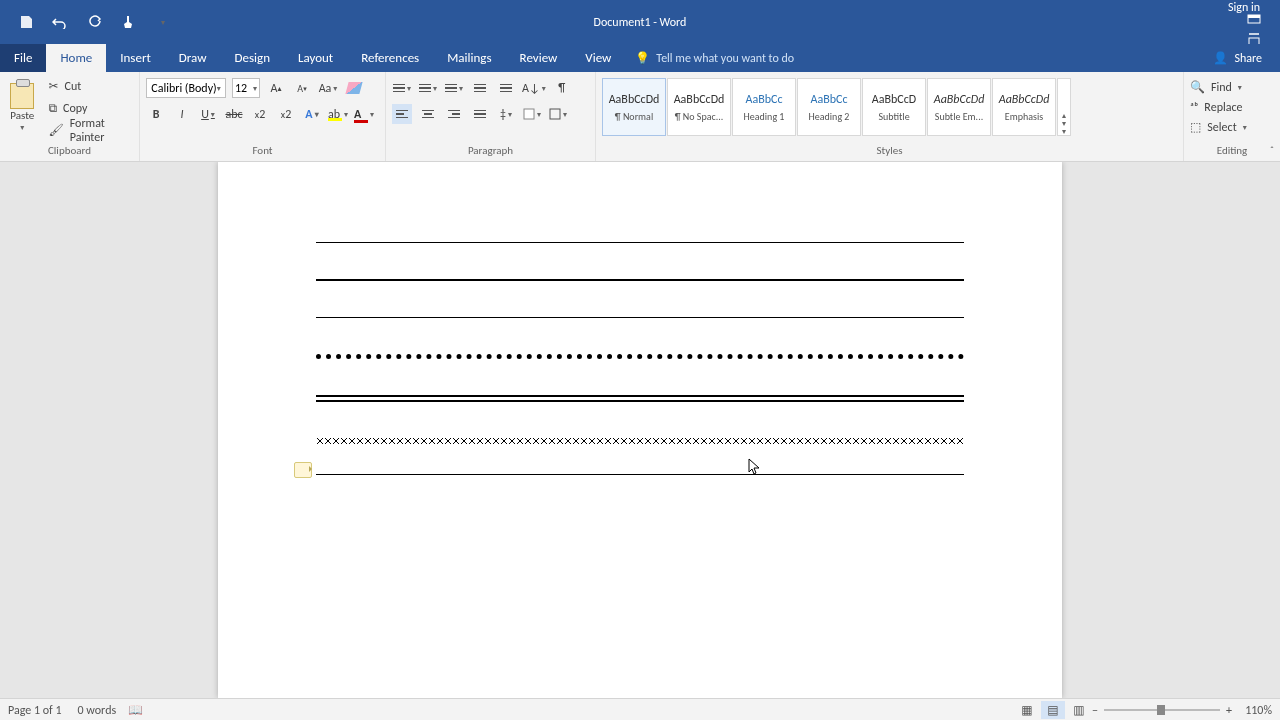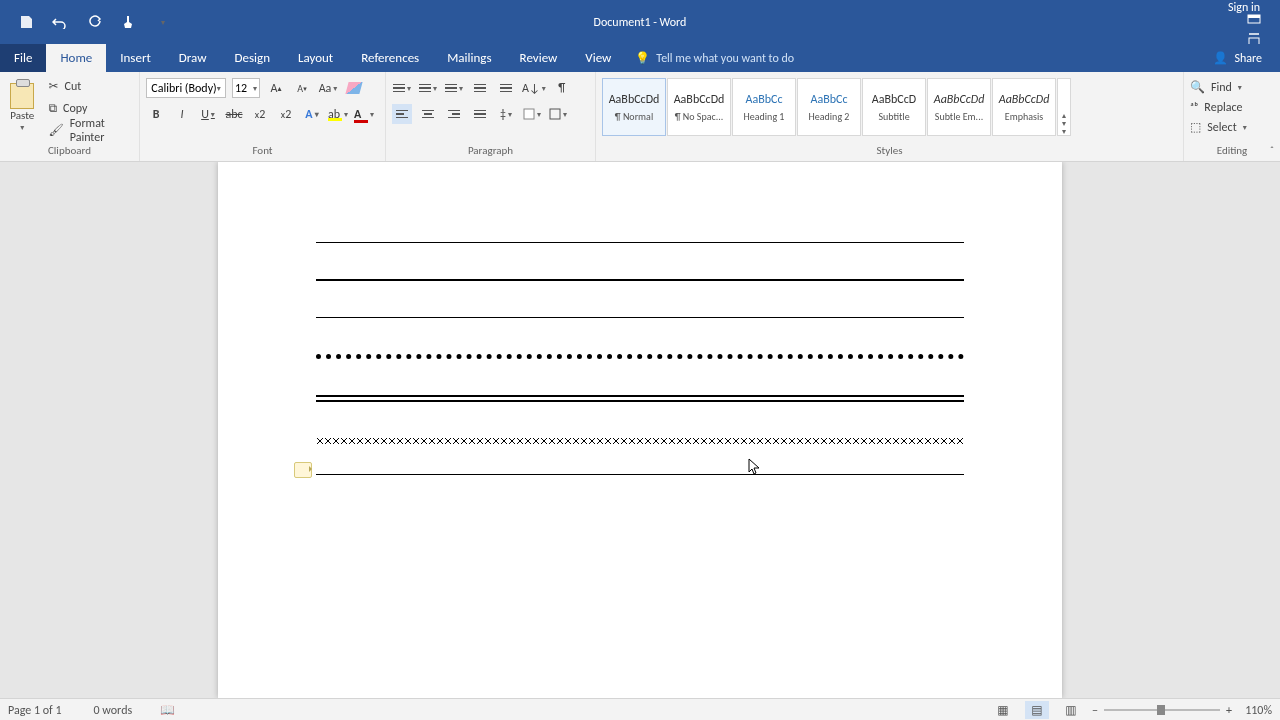--- a/index.html
+++ b/index.html
@@ -93,21 +93,21 @@
   linear-gradient(45deg,  transparent 45%, #000 45%, #000 55%, transparent 55%);
   background-size:8px 6px; background-repeat:repeat-x; margin-bottom:30px; }
 .caret-line { border-bottom:1px solid #000; height:0; }
 .autotag { position:absolute; left:76px; top:300px; width:18px; height:16px; background:#fff6d8; border:1px solid #d8c97a; border-radius:2px; }
 .autotag::after{content:"";position:absolute;right:-4px;top:3px;border:3px solid transparent;border-left-color:#b8a858}
 
 .cursor-pointer { position:absolute; left:530px; top:296px; }
 .cursor-pointer svg{display:block}
 
 
-.statusbar { position:absolute; bottom:0; left:0; right:0; height:22px; background:#f3f3f3; border-top:1px solid #d4d4d4; display:flex; align-items:center; font-size:11px; color:#555; padding:0 8px;gap:8px; }
+.statusbar { position:absolute; bottom:0; left:0; right:0; height:22px; background:#f3f3f3; border-top:1px solid #d4d4d4; display:flex; align-items:center; font-size:11px; color:#555; padding:0 8px; }
 .statusbar .sp { flex:1; }
 .viewbtn { width:24px; height:18px; display:inline-flex; align-items:center; justify-content:center; color:#555; margin:0 1px; }
 .viewbtn.active { background:#d4e3f5; }
 .zoom { display:flex; align-items:center; gap:6px; width:180px; }
 .ztrack { flex:1; height:2px; background:#bbb; position:relative; }
 .zthumb { position:absolute; top:-4px; left:46%; width:8px; height:10px; background:#888; }
 .zval { width:34px; text-align:right; }
 </style>
 </head>
 <body>

